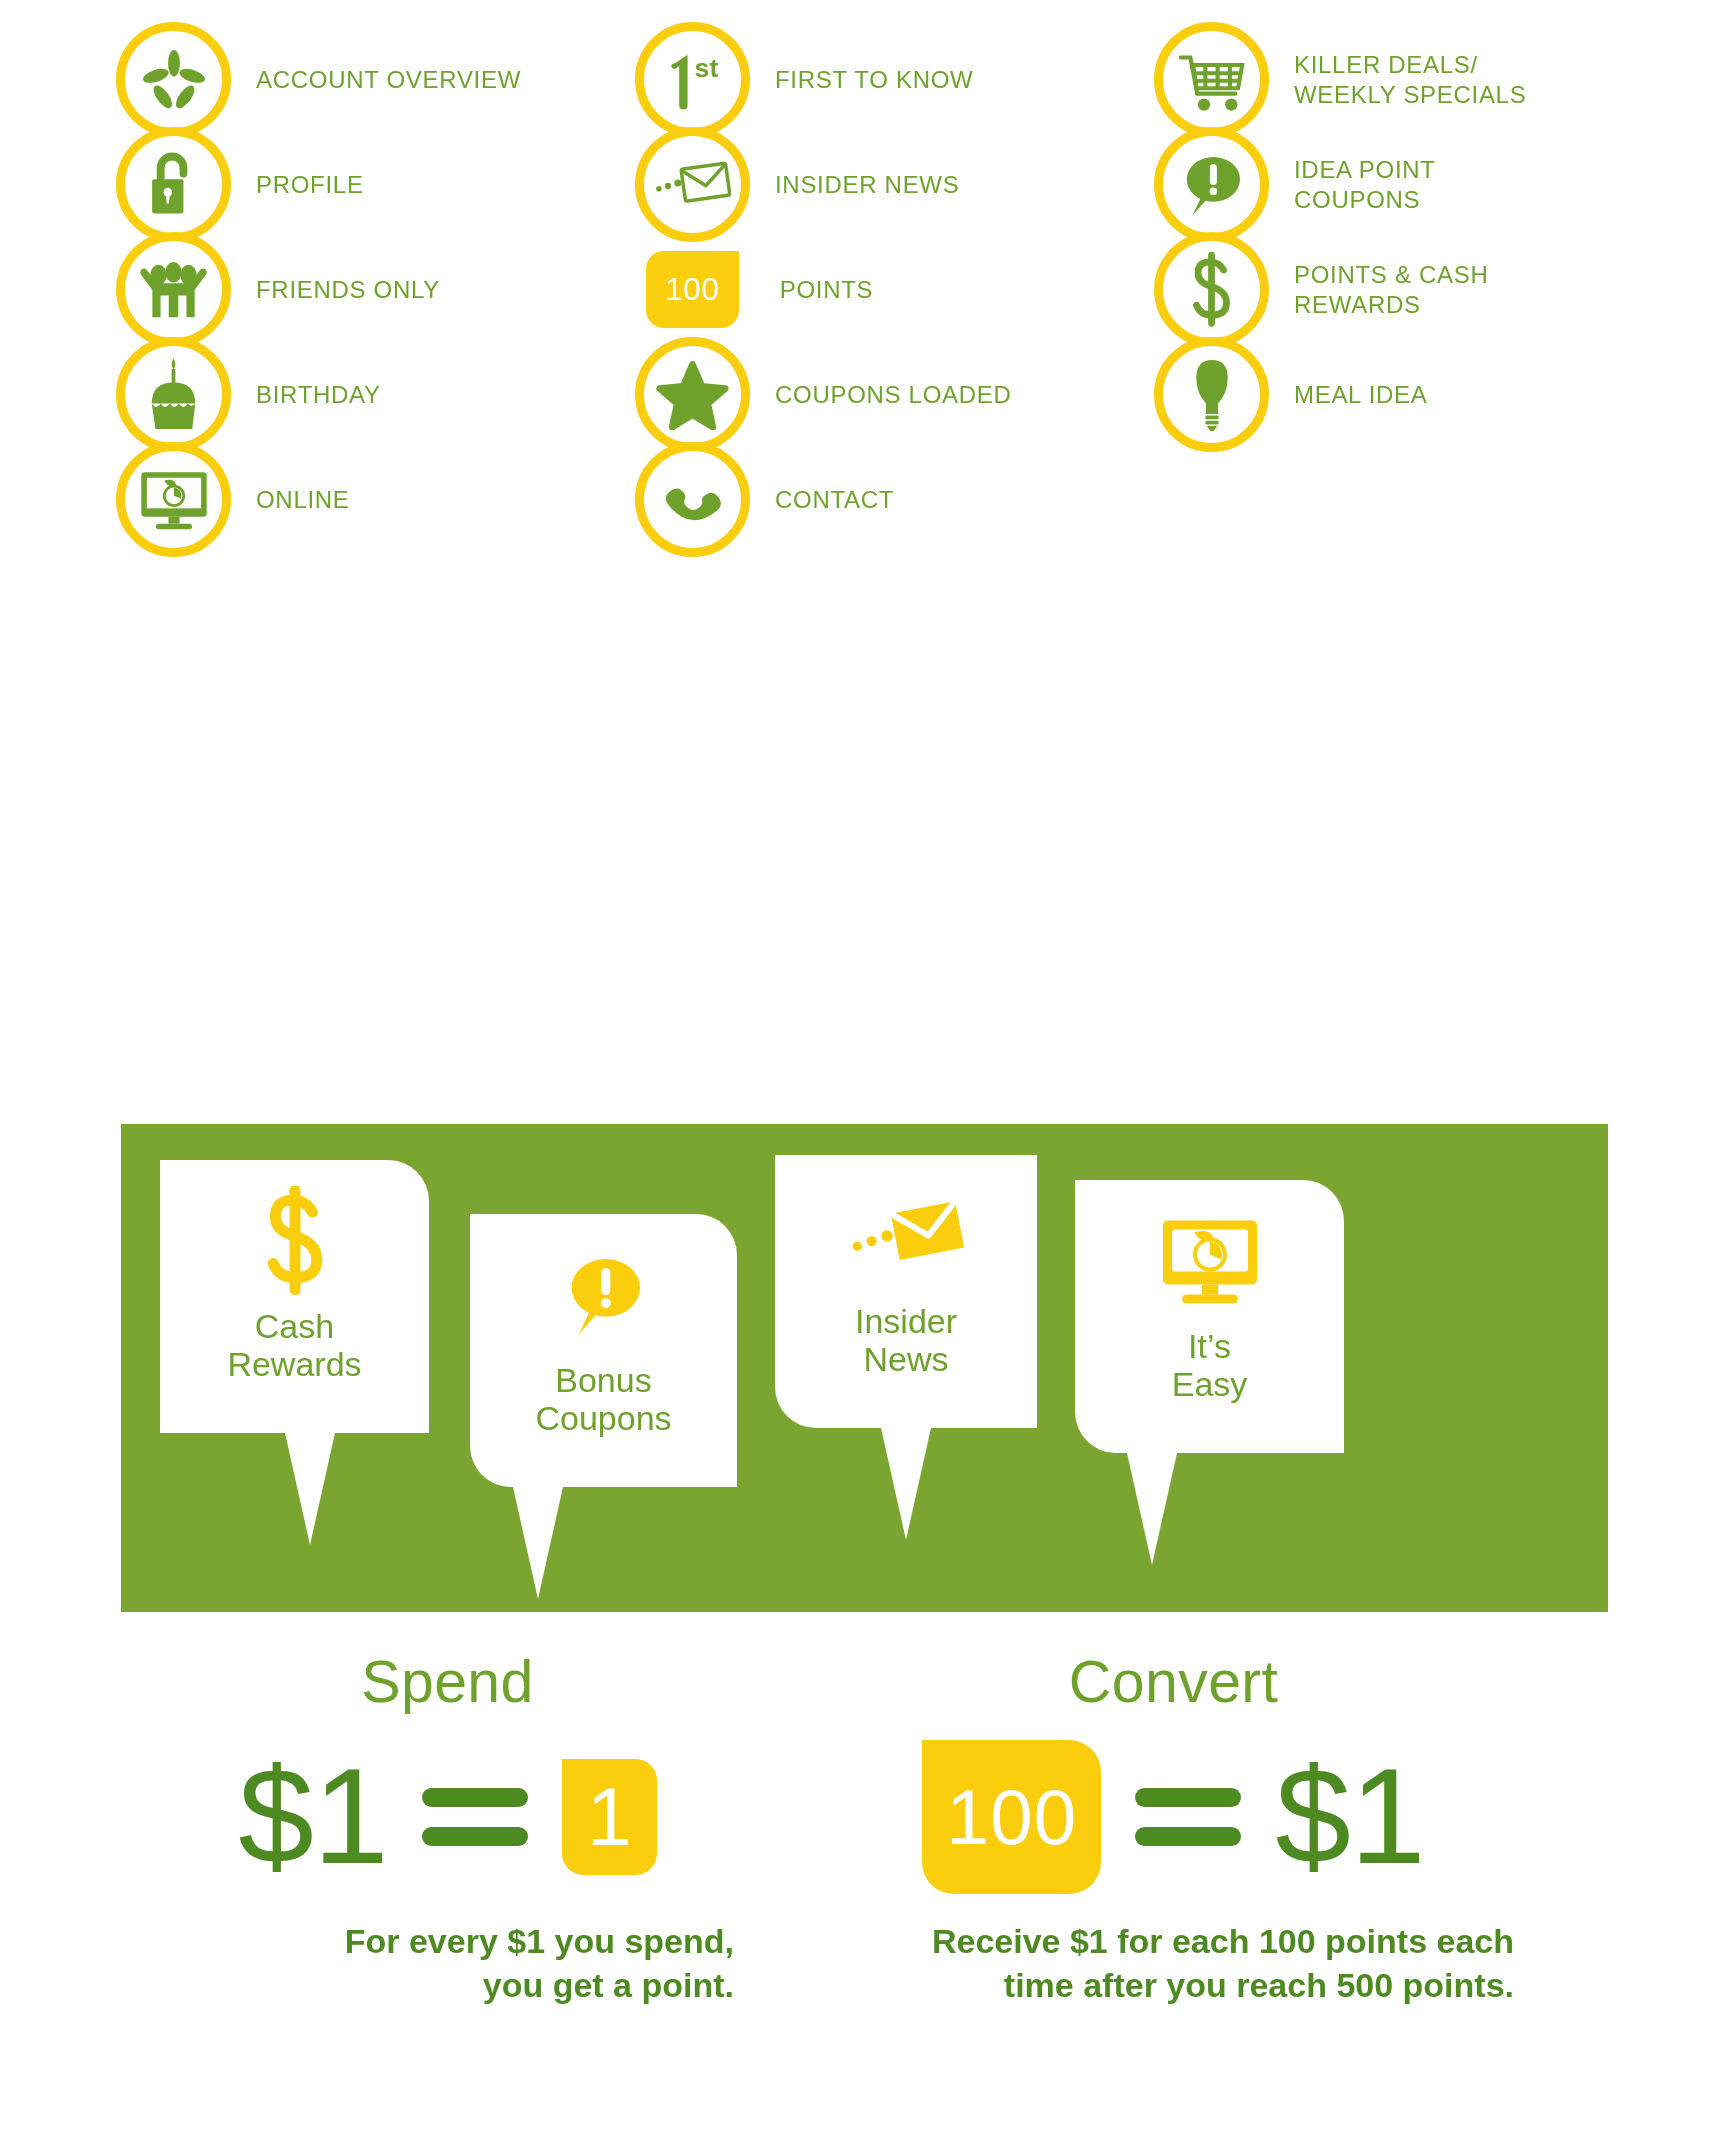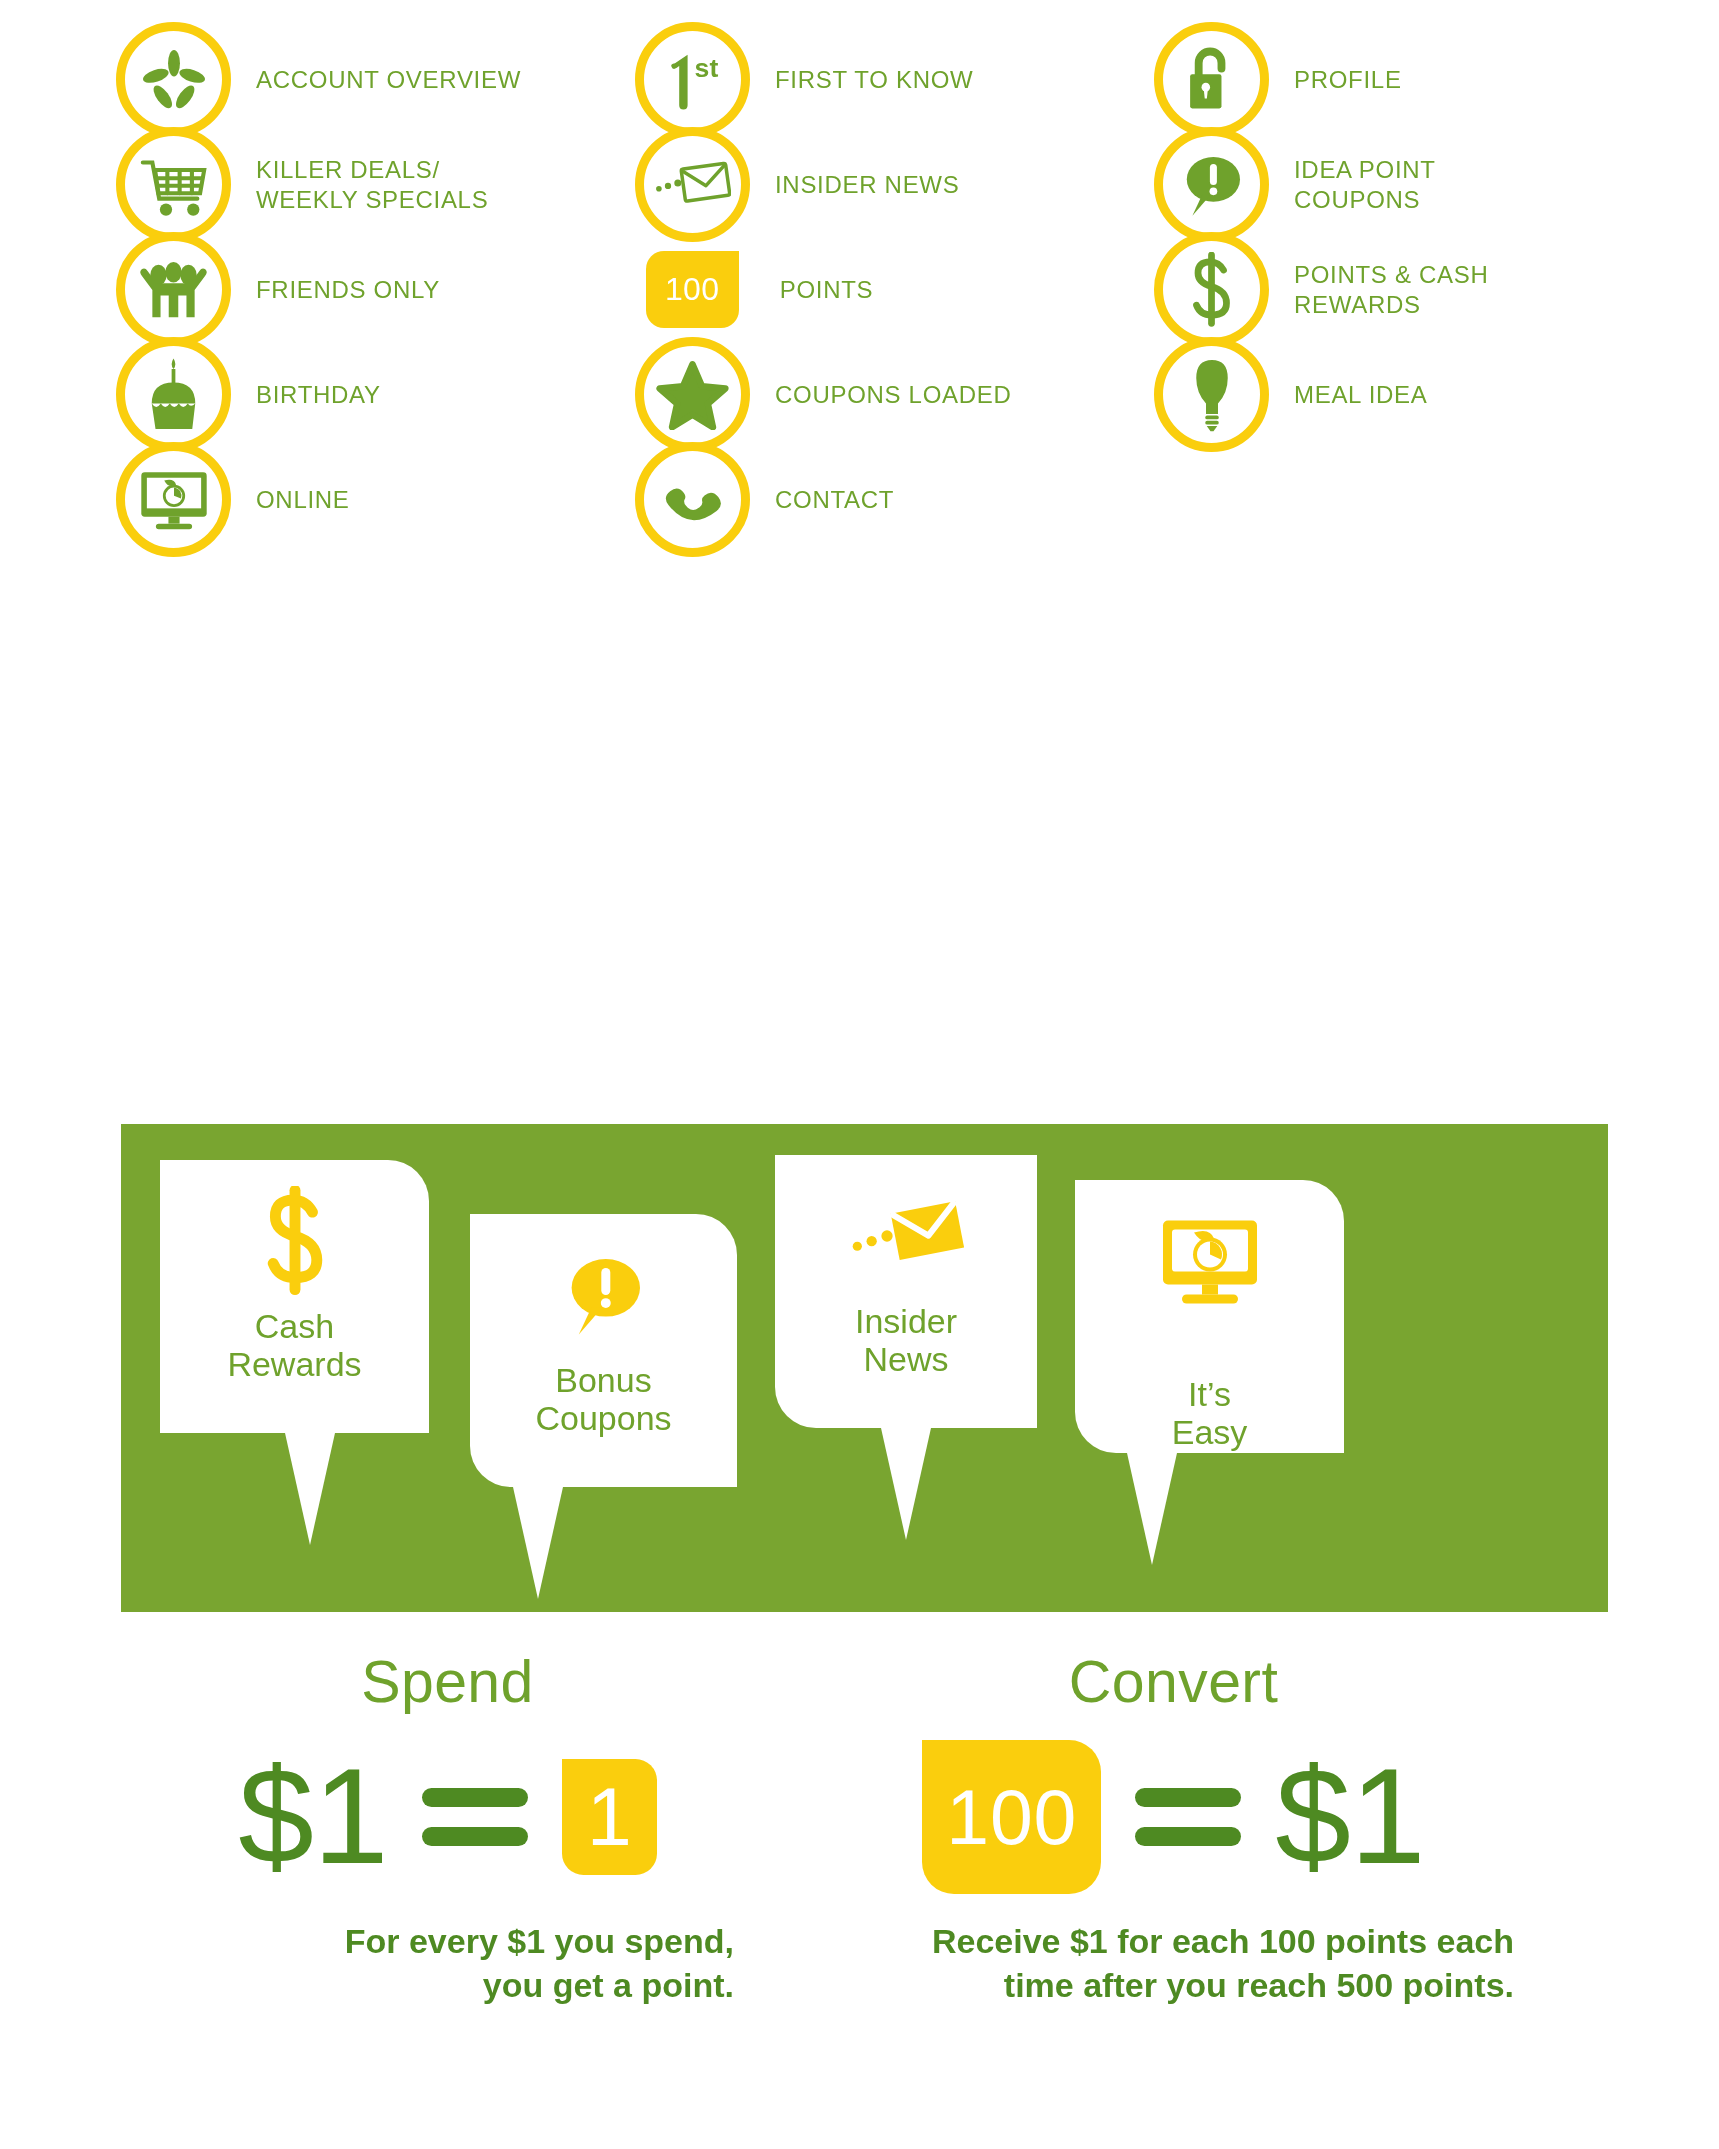--- a/index.html
+++ b/index.html
@@ -93,21 +93,21 @@
   .tail {
     position: absolute;
     width: 0; height: 0;
     border-left: 25px solid transparent;
     border-right: 25px solid transparent;
     border-top: 112px solid #ffffff;
   }
   .bubble.b1 { left: 39px;  top: 36px;  width: 269px; height: 273px; border-radius: 0 41px 0 0; }
   .bubble.b2 { left: 349px; top: 90px;  width: 267px; height: 273px; border-radius: 0 41px 0 41px; }
   .bubble.b3 { left: 654px; top: 31px;  width: 262px; height: 273px; border-radius: 0 0 0 41px; }
-  .bubble.b4 { left: 954px; top: 56px; width: 269px; height: 273px; border-radius: 0 41px 0 41px; gap: 48px; }
+  .bubble.b4 { left: 954px; top: 56px; width: 269px; height: 273px; border-radius: 0 41px 0 41px; }
 
   
   .sc {
     position: absolute;
     left: 0; top: 1648px;
     width: 1720px; height: 466px;
   }
   .sc-col { position: absolute; top: 0; }
   .sc-head {
     color: #6FA22C;
@@ -188,45 +188,45 @@
             <path d="M30 26 L48 14 L48 86 Q48 92 42 92 Q36 92 36 86 L36 30 L32 33 Q27 36 25 31 Q23 27 30 26 Z"></path>
             <text x="58" y="45" font-family="Liberation Sans, sans-serif" font-size="38" font-weight="bold" fill="#6FA22C">st</text>
           </g>
         </svg>
       </div>
       <div class="legend-label">FIRST TO KNOW</div>
     </div>
 
     <div class="legend-item">
       <div class="ring">
-        <svg width="57" height="72" viewBox="0 0 80 100">
-          <path d="M22 44 L22 26 A16 16 0 0 1 54 26 L54 34" fill="none" stroke="#6FA22C" stroke-width="11" stroke-linecap="round"></path>
-          <rect x="10" y="42" width="44" height="48" rx="3" fill="#6FA22C"></rect>
-          <circle cx="32" cy="60" r="6" fill="#ffffff"></circle>
-          <path d="M29 62 L35 62 L33.5 76 L30.5 76 Z" fill="#ffffff"></path>
-        </svg>
-      </div>
-      <div class="legend-label">PROFILE</div>
-    </div>
-
-    <div class="legend-item">
-      <div class="ring">
         <svg width="75" height="70" viewBox="0 0 110 100">
           <g fill="none" stroke="#6FA22C" stroke-width="6" stroke-linecap="round">
             <path d="M10 17 L24 17 L34 70 L90 70"></path>
             <path d="M28 28 L100 28 L94 62 L33 62 Z"></path>
             <path d="M46 28 L46 62 M64 28 L64 62 M82 28 L82 62"></path>
             <path d="M30 40 L97 40 M32 51 L95 51"></path>
           </g>
           <circle cx="44" cy="86" r="9" fill="#6FA22C"></circle>
           <circle cx="84" cy="86" r="9" fill="#6FA22C"></circle>
         </svg>
       </div>
       <div class="legend-label">KILLER DEALS/
 WEEKLY SPECIALS</div>
+    </div>
+
+    <div class="legend-item">
+      <div class="ring">
+        <svg width="57" height="72" viewBox="0 0 80 100">
+          <path d="M22 44 L22 26 A16 16 0 0 1 54 26 L54 34" fill="none" stroke="#6FA22C" stroke-width="11" stroke-linecap="round"></path>
+          <rect x="10" y="42" width="44" height="48" rx="3" fill="#6FA22C"></rect>
+          <circle cx="32" cy="60" r="6" fill="#ffffff"></circle>
+          <path d="M29 62 L35 62 L33.5 76 L30.5 76 Z" fill="#ffffff"></path>
+        </svg>
+      </div>
+      <div class="legend-label">PROFILE</div>
     </div>
 
 
     <div class="legend-item">
       <div class="ring">
         <svg width="77" height="57" viewBox="0 0 110 80">
           <g fill="#6FA22C">
             <circle cx="7" cy="46" r="4"></circle>
               <circle cx="20" cy="42" r="4.5"></circle>
               <circle cx="34" cy="38" r="5"></circle>

